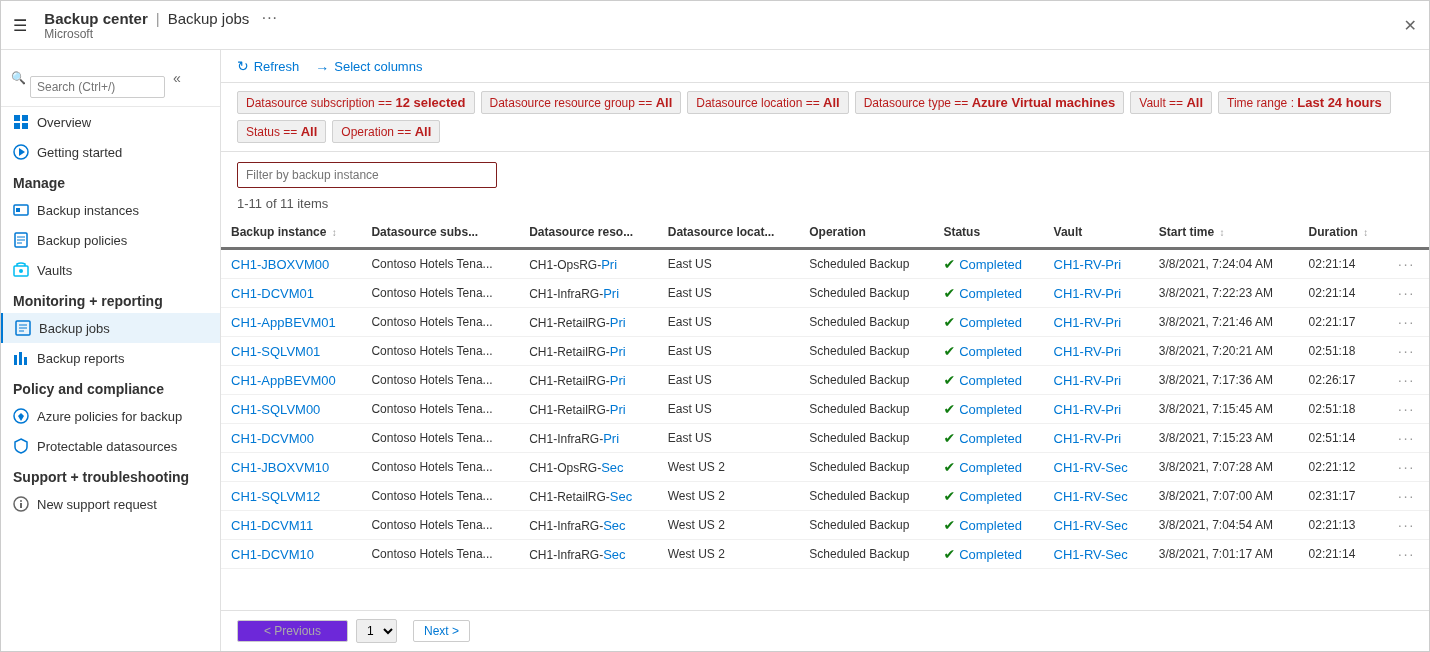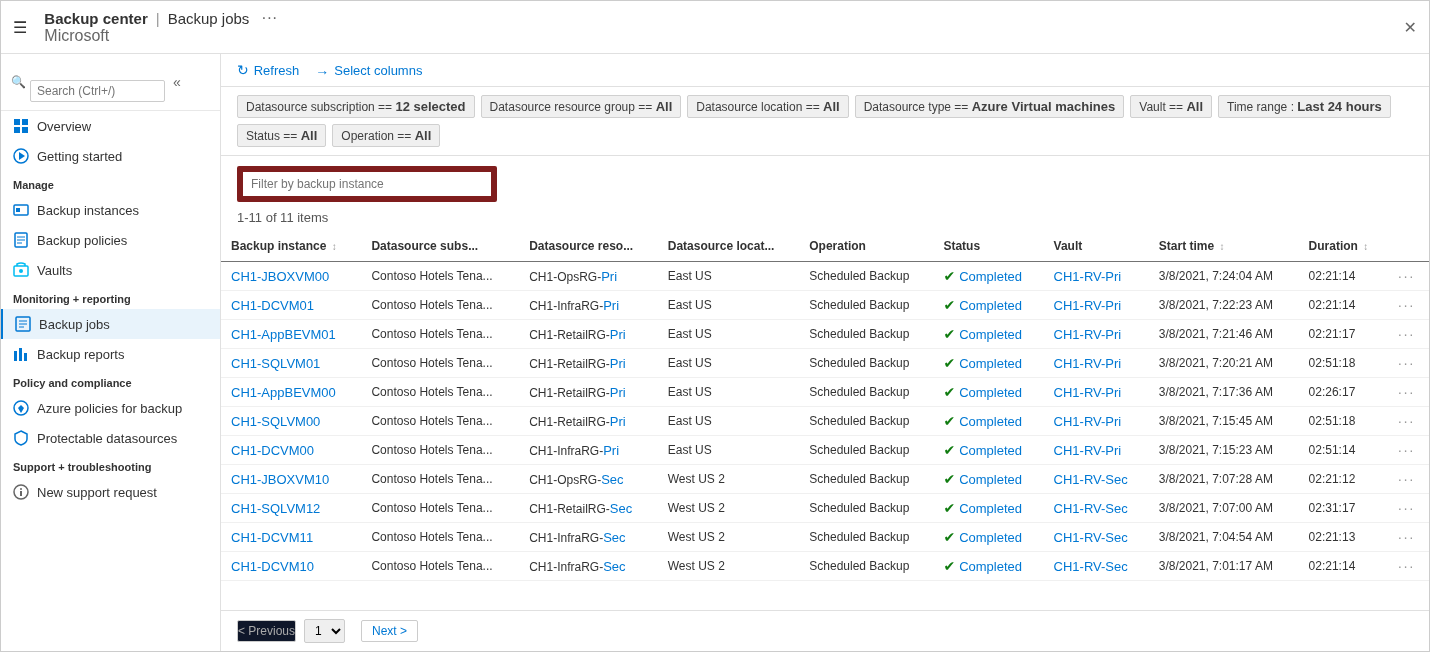--- a/index.html
+++ b/index.html
@@ -13,62 +13,62 @@
     .close-btn { margin-left: auto; font-size: 16px; color: #666; cursor: pointer; }
     .main-content { display: flex; flex: 1; overflow: hidden; }
     
     .sidebar { width: 220px; min-width: 220px; border-right: 1px solid #e0e0e0; display: flex; flex-direction: column; background: #fff; overflow-y: auto; }
     .search-bar { padding: 8px 10px; border-bottom: 1px solid #e8e8e8; display: flex; align-items: center; gap: 4px; }
     .search-bar input { border: 1px solid #ccc; border-radius: 2px; padding: 4px 6px; width: 140px; font-size: 12px; margin-top: 18px; }
     .collapse-btn { margin-left: auto; color: #666; cursor: pointer; font-size: 14px; }
     .nav-item { display: flex; align-items: center; padding: 7px 12px; cursor: pointer; color: #333; gap: 8px; }
     .nav-item.active { background: #e8f3fb; border-left: 2px solid #0078d4; }
     .nav-icon { width: 16px; height: 16px; display: flex; align-items: center; justify-content: center; flex-shrink: 0; }
-    .section-header { padding: 8px 12px 4px 12px; font-size: 11px; font-weight: 700; color: #333; text-transform: none; }
+    .section-header { padding: 8px 12px 4px 12px; font-size: 14px; font-weight: 700; color: #333; text-transform: none; }
     
     .panel { flex: 1; display: flex; flex-direction: column; overflow: hidden; }
     .toolbar { display: flex; align-items: center; gap: 16px; padding: 8px 16px; border-bottom: 1px solid #e0e0e0; }
     .toolbar-btn { display: flex; align-items: center; gap: 5px; color: #0078d4; cursor: pointer; font-size: 13px; background: none; border: none; }
     .filters { display: flex; flex-wrap: wrap; gap: 6px; padding: 8px 16px; border-bottom: 1px solid #e0e0e0; }
-    .filter-chip { background: #f0f0f0; border: 1px solid #d0d0d0; border-radius: 2px; padding: 3px 8px; font-size: 12px; color: #404040; white-space: nowrap; }
+    .filter-chip { background: #f0f0f0; border: 1px solid #d0d0d0; border-radius: 2px; padding: 3px 8px; font-size: 12px; color: #b91c1c; white-space: nowrap; }
     .filter-chip b { font-weight: 700; }
     .search-row { padding: 10px 16px 4px 16px; }
-    .search-row input { border: 6px solid #7f1d1d; padding: 5px 8px; width: 260px; font-size: 12px; border-radius: 2px; }
+    .search-row input { border: 1px solid #7f1d1d; padding: 5px 8px; width: 260px; font-size: 12px; border-radius: 2px; }
     .count-row { padding: 4px 16px 6px 16px; font-size: 12px; color: #555; }
     .table-container { flex: 1; overflow-y: auto; overflow-x: hidden; }
     table { width: 100%; border-collapse: collapse; }
-    thead tr { border-bottom: 1px solid #737373; }
+    thead tr { border-bottom: 3px solid #737373; }
     th { padding: 8px 10px; text-align: left; font-weight: 600; color: #333; font-size: 12px; white-space: nowrap; }
     th .sort-icon { color: #999; font-size: 10px; margin-left: 2px; }
     td { padding: 6px 10px; border-bottom: 1px solid #f0f0f0; color: #333; font-size: 12px; white-space: nowrap; }
     .link-blue { color: #0078d4; text-decoration: none; cursor: pointer; }
     .status-completed { display: flex; align-items: center; gap: 4px; }
     .check-icon { color: #107c10; font-size: 14px; }
     .row-dots { color: #999; cursor: pointer; letter-spacing: 1px; font-size: 14px; }
     .pagination { display: flex; align-items: center; gap: 8px; padding: 8px 16px; border-top: 1px solid #e0e0e0; }
-    .page-btn { border: 1px solid #ccc; background: #0f172a; padding: 3px 0; cursor: pointer; font-size: 12px; color: #333; border-radius: 2px; }
+    .page-btn { border: 1px solid #ccc; background: #6d28d9; padding: 3px 26px; cursor: pointer; font-size: 12px; color: #333; border-radius: 2px; }
     .page-select { border: 1px solid #ccc; padding: 3px 6px; font-size: 12px; border-radius: 2px; cursor: pointer; }
     .next-btn { color: #0078d4; border: 1px solid #ccc; background: #fff; padding: 3px 10px; cursor: pointer; font-size: 12px; border-radius: 2px; }
   </style>
 </head>
 <body>
 
 <div class="window">
 
   <div class="title-bar">
     <div class="title-bar-left">
       <span class="hamburger">☰</span>
       <div style="display:flex;flex-direction:column;margin-left:9px;">
         <div style="display:flex;align-items:center;gap:4px;">
           <span style="font-size:15px;font-weight:600;color:#333;">Backup center</span>
           <span class="title-sep" style="font-size:15px;color:#999;">|</span>
           <span style="font-size:15px;font-weight:400;color:#333;">Backup jobs</span>
           <span class="dots-menu">···</span>
         </div>
-        <div style="font-size:16px;color:#666;">Microsoft</div>
+        <div style="font-size:12px;color:#666;">Microsoft</div>
       </div>
     </div>
     <span class="close-btn" style="margin-left:auto;">✕</span>
   </div>
 
   <div class="main-content">
 
     <div class="sidebar">
       <div class="search-bar">
         <span style="color:#666;font-size:12px;">🔍</span>

